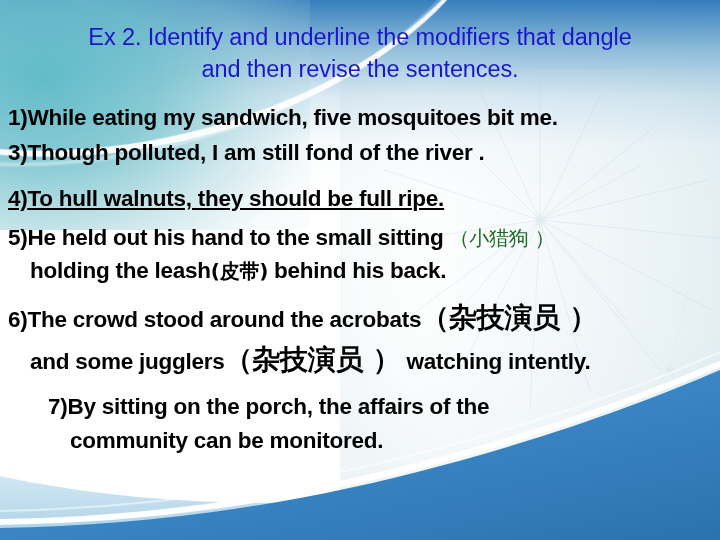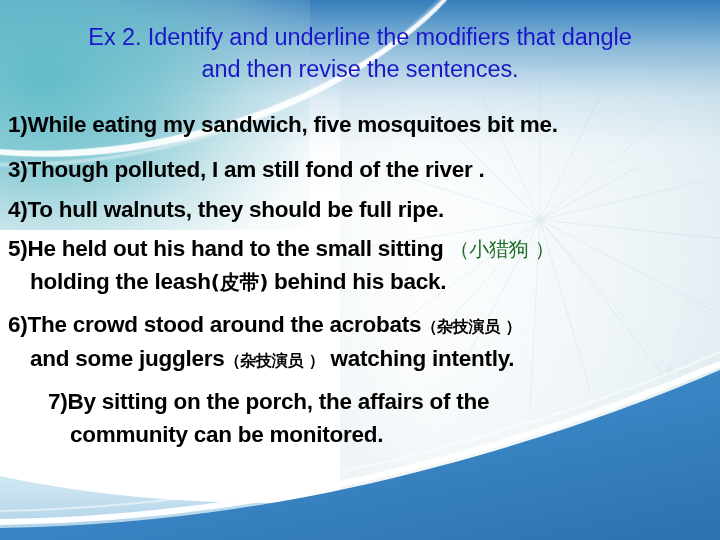--- a/index.html
+++ b/index.html
@@ -132,33 +132,33 @@
   .cn-green {
     color: #1b6b22;
     font-family: "DejaVu Sans", "Liberation Sans", sans-serif;
     font-weight: normal;
     font-size: 20px;
   }
   .cn-black {
     color: #000000;
     font-family: "DejaVu Sans", "Liberation Sans", sans-serif;
     font-weight: bold;
-    font-size: 16px;
+    font-size: 28px;
   }
   .cn-small {
     color: #000000;
     font-family: "DejaVu Sans", "Liberation Sans", sans-serif;
     font-weight: bold;
     font-size: 20px;
   }
   
-  .l1 { margin-top: 16px; }
+  .l1 { margin-top: 9px; }
   .l2 { margin-top: 3px; }
-  .l3 { margin-top: 12px; }
-  .l4 { margin-top: 6px; }
+  .l3 { margin-top: 2px; }
+  .l4 { margin-top: 12px; text-decoration: underline; }
   .l5 { margin-top: 6px; }
   .l6 { margin-top: 10px; }
   .l7 { margin-top: 10px; margin-left: 40px; }
   .l8 { margin-top: 6px; }
 </style>
 </head>
 <body>
 
 <div id="slide">
 

